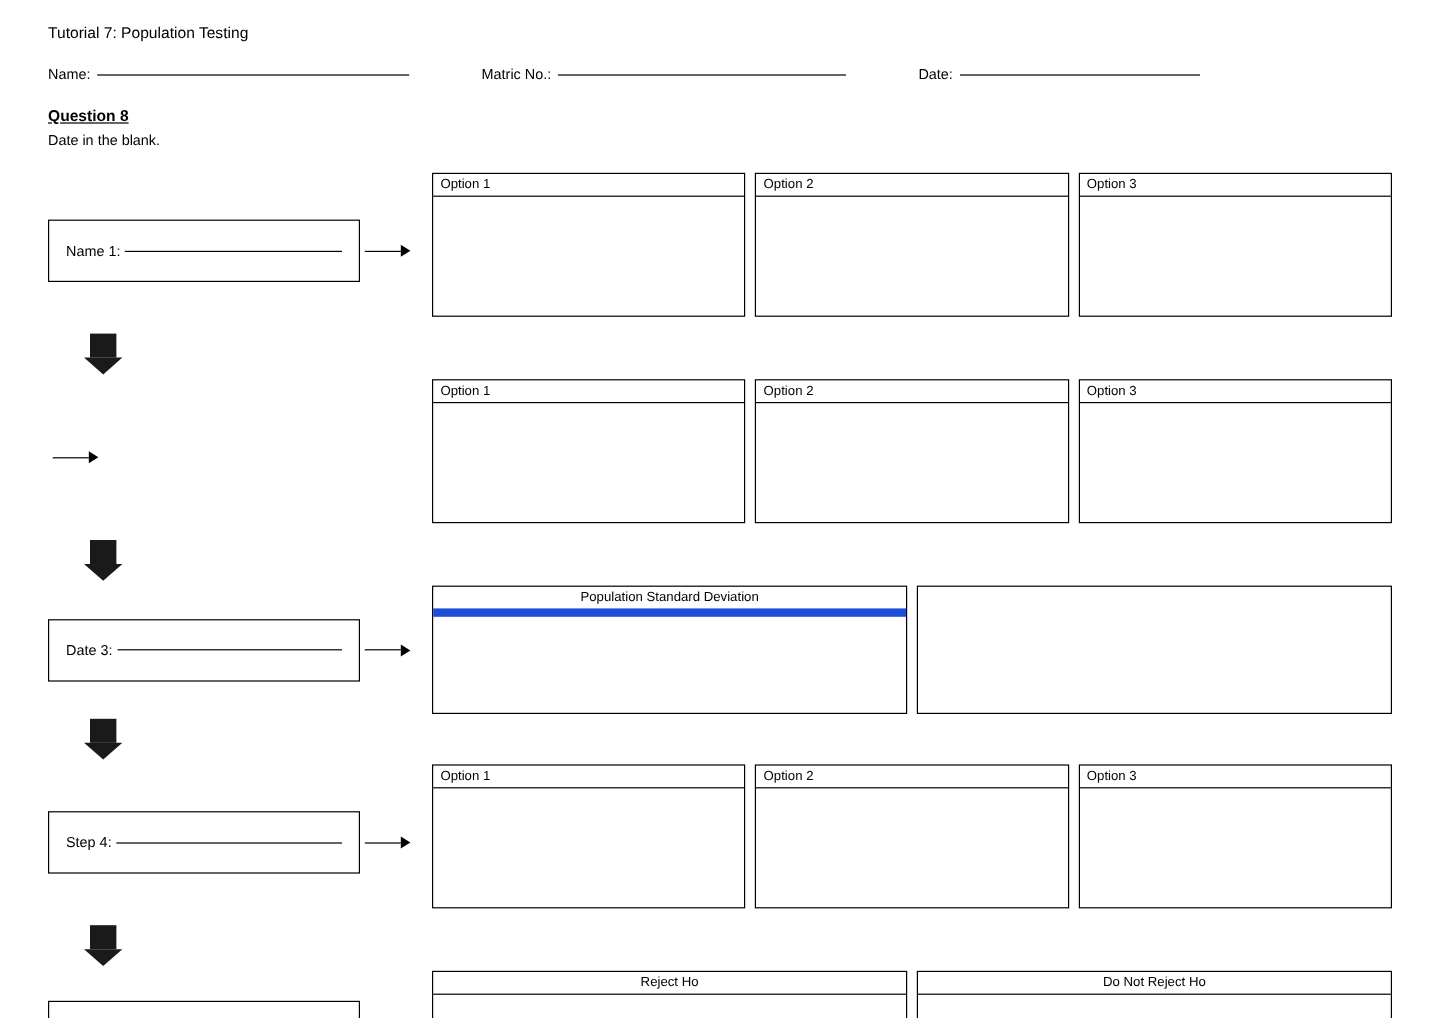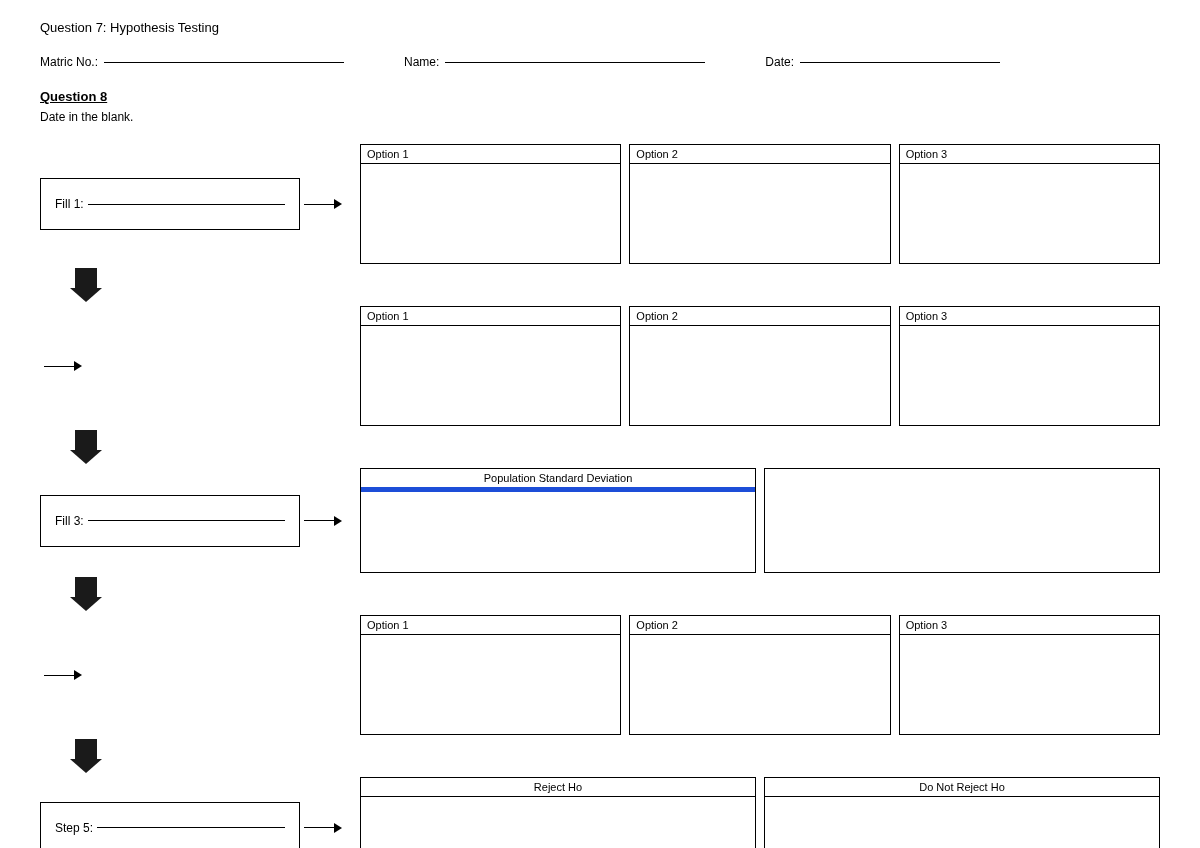--- a/index.html
+++ b/index.html
@@ -100,21 +100,21 @@
     .arrow-down-head {
       width: 0;
       height: 0;
       border-left: 16px solid transparent;
       border-right: 16px solid transparent;
       border-top: 14px solid #1a1a1a;
     }
     .options-row {
       display: flex;
       gap: 8px;
-      margin-bottom: 0;
+      margin-bottom: 10px;
     }
     .option-box {
       border: 1px solid #000;
       flex: 1;
       min-height: 120px;
       position: relative;
     }
     .option-label {
       font-size: 11px;
       padding: 3px 6px;
@@ -131,21 +131,21 @@
     .deviation-box {
       border: 1px solid #000;
       flex: 1;
       min-height: 100px;
       position: relative;
     }
     .deviation-label {
       font-size: 11px;
       padding: 3px 6px;
       text-align: center;
-      border-bottom: 5px solid #1d4ed8;
+      border-bottom: 7px solid #1d4ed8;
     }
     .reject-row {
       display: flex;
       gap: 8px;
     }
     .reject-box {
       border: 1px solid #000;
       flex: 1;
       min-height: 100px;
       position: relative;
@@ -186,45 +186,45 @@
       padding-left: 30px;
       padding-top: 4px;
       padding-bottom: 4px;
     }
   </style>
 </head>
 <body>
 
 <div class="page">
 
-  <div class="title">Question 7: Hypothesis Testing</div>
+  <div class="title">Tutorial 7: Population Testing</div>
 
   <div class="header-row">
+    <div class="header-field">
+      <span>Name:</span>
+      <span class="header-line" style="width:260px;"></span>
+    </div>
     <div class="header-field">
       <span>Matric No.:</span>
       <span class="header-line" style="width:240px;"></span>
     </div>
     <div class="header-field">
-      <span>Name:</span>
-      <span class="header-line" style="width:260px;"></span>
-    </div>
-    <div class="header-field">
       <span>Date:</span>
       <span class="header-line" style="width:200px;"></span>
     </div>
   </div>
 
   <div class="question-title">Question 8</div>
   <div class="fill-blank">Date in the blank.</div>
 
   <div class="section-row">
     <div class="left-col">
       <div class="step-with-arrow">
         <div class="step-box">
-          <span class="step-label">Fill 1:</span>
+          <span class="step-label">Name 1:</span>
           <span class="step-underline"></span>
         </div>
         <div class="arrow-right" style="position:relative; right:auto; top:auto; transform:none; display:flex; align-items:center; margin-left:4px;">
           <div class="arrow-right-line"></div>
           <div class="arrow-right-head"></div>
         </div>
       </div>
     </div>
     <div class="right-col">
       <div class="options-row">
@@ -282,21 +282,21 @@
     <div class="arrow-down">
       <div class="arrow-down-body"></div>
       <div class="arrow-down-head"></div>
     </div>
   </div>
 
   <div class="section-row">
     <div class="left-col">
       <div class="step-with-arrow">
         <div class="step-box">
-          <span class="step-label">Fill 3:</span>
+          <span class="step-label">Date 3:</span>
           <span class="step-underline"></span>
         </div>
         <div style="display:flex; align-items:center; margin-left:4px;">
           <div class="arrow-right-line"></div>
           <div class="arrow-right-head"></div>
         </div>
       </div>
     </div>
     <div class="right-col">
       <div class="deviation-row">
@@ -314,20 +314,24 @@
   <div class="between-arrow">
     <div class="arrow-down">
       <div class="arrow-down-body"></div>
       <div class="arrow-down-head"></div>
     </div>
   </div>
 
   <div class="section-row">
     <div class="left-col">
       <div class="step-with-arrow">
+        <div class="step-box">
+          <span class="step-label">Step 4:</span>
+          <span class="step-underline"></span>
+        </div>
         <div style="display:flex; align-items:center; margin-left:4px;">
           <div class="arrow-right-line"></div>
           <div class="arrow-right-head"></div>
         </div>
       </div>
     </div>
     <div class="right-col">
       <div class="options-row">
         <div class="option-box">
           <div class="option-label">Option 1</div>

